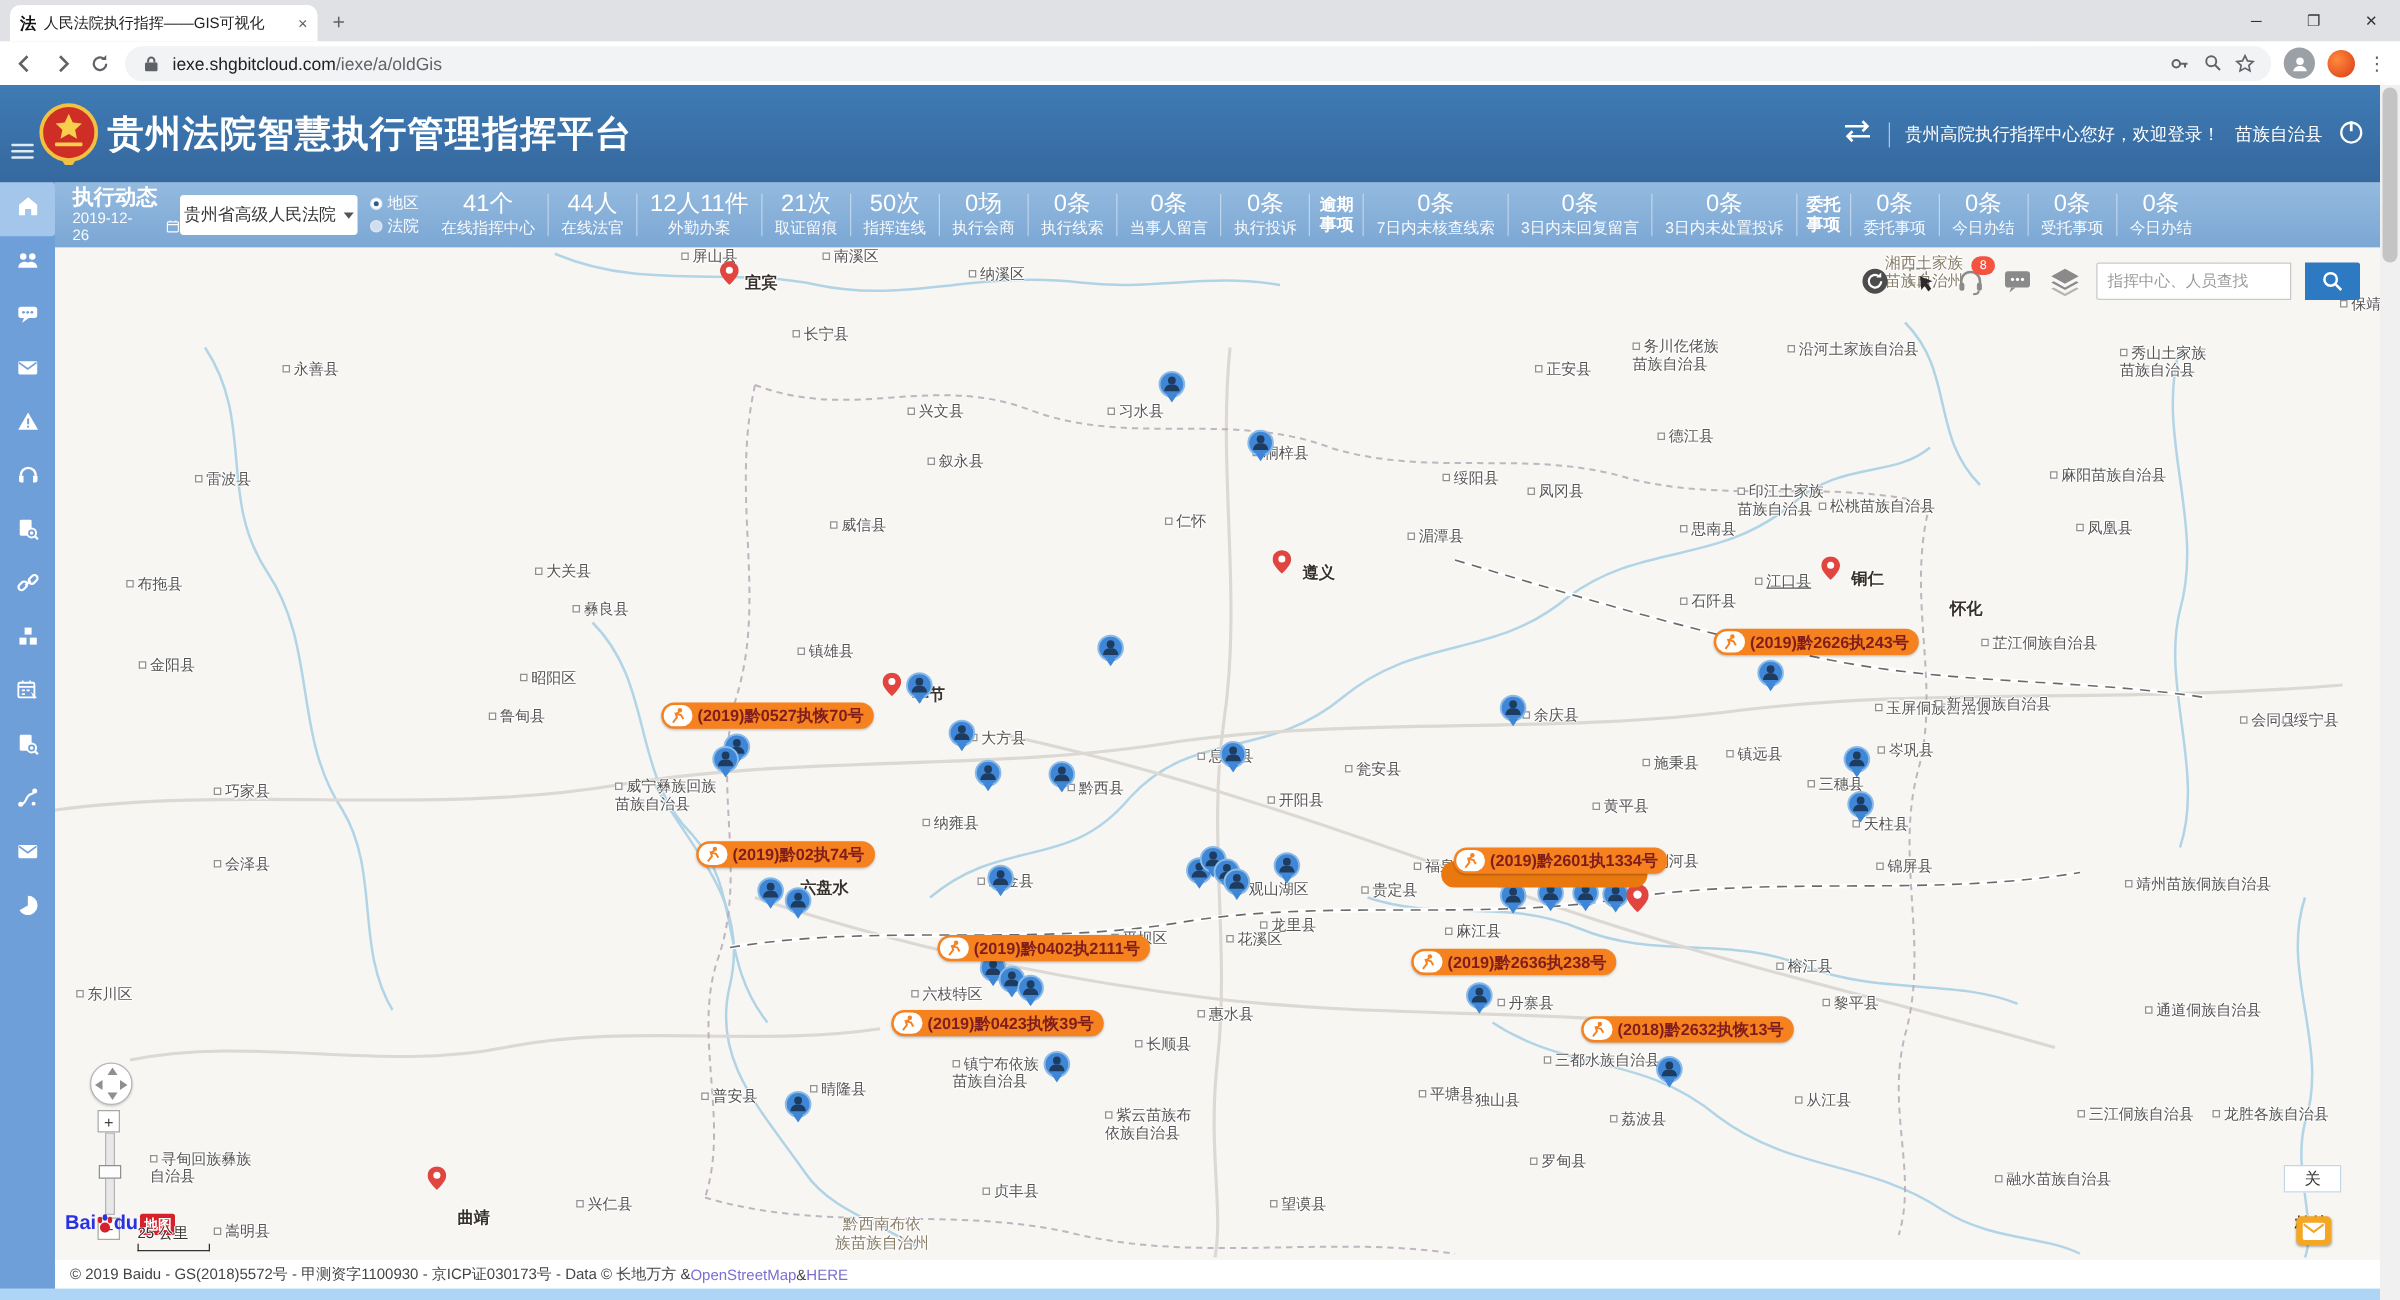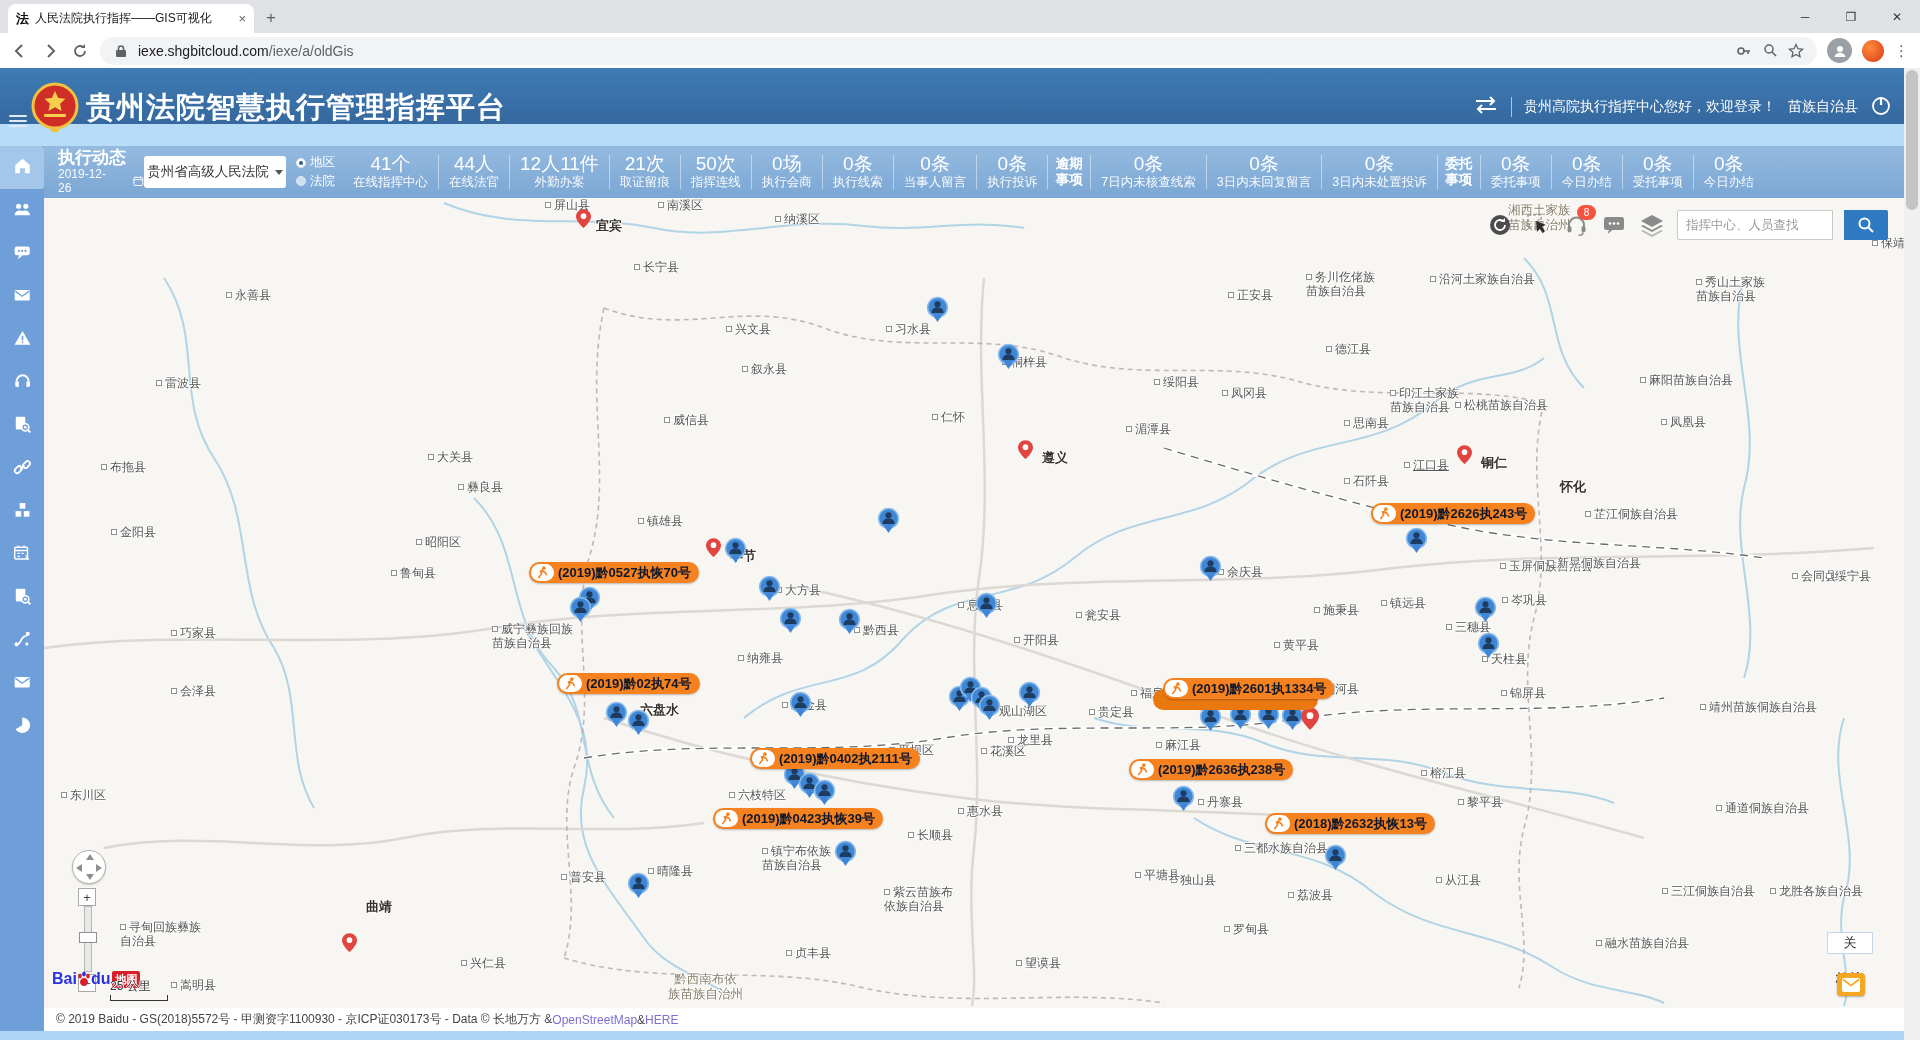--- a/index.html
+++ b/index.html
@@ -21,21 +21,21 @@
   #omnibox{flex:1;height:28px;background:#f1f3f4;border-radius:14px;display:flex;align-items:center;
     padding:0 12px;gap:8px;}
   #urltext{font-size:14px;color:#202124;flex:1;}
   #urltext .path{color:#5f6368;}
   .obx-ic{width:18px;height:18px;display:flex;align-items:center;justify-content:center;}
   #avatar-icon{width:25px;height:25px;border-radius:50%;background:#9aa0a6;display:flex;align-items:center;justify-content:center;}
   #ext-icon{width:22px;height:22px;border-radius:50%;background:radial-gradient(circle at 35% 35%,#ff8a3c,#d93a16);}
   #menu-icon{color:#5f6368;font-size:15px;letter-spacing:1px;}
 
   
-  #app-header{position:absolute;top:68px;left:0;width:1920px;height:56px;
+  #app-header{position:absolute;top:68px;left:0;width:1920px;height:78px;
     background:linear-gradient(#3f7bb4,#35689e);}
   #hamburger{position:absolute;left:9px;top:44px;width:18px;}
   #hamburger div{height:2px;background:#dfeaf5;margin:3px 0;border-radius:1px;}
   #emblem{position:absolute;left:30px;top:13px;}
   #app-title{position:absolute;left:86px;top:20px;color:#fff;font-size:29px;font-weight:bold;letter-spacing:1px;}
   #hdr-right{position:absolute;right:28px;top:26px;display:flex;align-items:center;gap:12px;color:#fff;}
   #hdr-right .divider{width:1px;height:20px;background:rgba(255,255,255,.6);}
   #greeting{font-size:14px;}
   #changepwd{font-size:14px;}
 
@@ -74,21 +74,21 @@
   .mlabel.c::before{content:"";display:inline-block;width:4px;height:4px;border:1px solid #909090;
     background:#fff;margin-right:3px;vertical-align:1px;}
   .mlabel.t{font-size:13px;font-weight:bold;color:#38322c;}
   .mlabel.s{font-size:12.5px;color:#877d69;text-align:center;}
   .pmarker{position:absolute;z-index:3;}
   .cityball,.redball{position:absolute;z-index:3;}
   .case-pill{position:absolute;z-index:4;height:21px;background:#f5821f;border-radius:11px;display:flex;
     align-items:center;padding-right:8px;box-shadow:0 1px 2px rgba(0,0,0,.25);}
   .case-pill .runbox{width:23px;height:17px;background:#fff;border-radius:9px;margin:0 4px 0 2px;
     display:flex;align-items:center;justify-content:center;}
-  .case-pill .txt{color:#0f172a;font-size:13px;font-weight:bold;white-space:nowrap;}
+  .case-pill .txt{color:#7f1d1d;font-size:13px;font-weight:bold;white-space:nowrap;}
   .case-peek{position:absolute;z-index:3;height:21px;width:165px;background:#e9780f;border-radius:11px;}
 
   #map-toolbar{position:absolute;right:16px;top:12px;z-index:6;display:flex;align-items:center;gap:12px;}
   .tbic{position:relative;width:26px;height:26px;display:flex;align-items:center;justify-content:center;}
   .badge{position:absolute;top:-7px;right:-7px;min-width:15px;height:15px;border-radius:8px;background:#f4533f;
     color:#fff;font-size:10px;display:flex;align-items:center;justify-content:center;padding:0 2px;}
   #map-search{width:138px;height:28px;border:1px solid #c9c9c9;border-radius:2px 0 0 2px;background:#fff;
     font-size:12.5px;padding:0 8px;color:#333;outline:none;}
   #map-search::placeholder{color:#999;}
   #search-btn{width:44px;height:30px;background:#2e7ac2;border:none;border-radius:0 2px 2px 0;
@@ -556,21 +556,21 @@
     <svg width="18" height="14" viewBox="0 0 18 14">
         <rect x="0" y="0" width="18" height="14" rx="2" fill="#fff"></rect>
         <path d="M1 1.5l8 6 8-6" stroke="#f5a623" stroke-width="1.6" fill="none"></path>
       </svg>
   </div>
 <div class="mlabel t" style="left: 552px; top: 20px;">宜宾</div>
     <div class="mlabel t" style="left: 686px; top: 350px;">毕节</div>
     <div class="mlabel t" style="left: 998px; top: 252px;">遵义</div>
     <div class="mlabel t" style="left: 1437px; top: 257px;">铜仁</div>
     <div class="mlabel t" style="left: 1516px; top: 281px;">怀化</div>
-    <div class="mlabel t" style="left: 322px; top: 701px; text-align: center;">曲靖</div>
+    <div class="mlabel t" style="left: 322px; top: 768px; text-align: center;">曲靖</div>
     <div class="mlabel t" style="left: 1792px; top: 773px;">桂林</div>
     <div class="mlabel t" style="left: 596px; top: 504px;">六盘水</div>
     <div class="mlabel c" style="left: 501px; top: 0px;">屏山县</div>
     <div class="mlabel c" style="left: 614px; top: 0px;">南溪区</div>
     <div class="mlabel c" style="left: 731px; top: 14px;">纳溪区</div>
     <div class="mlabel c" style="left: 590px; top: 62px;">长宁县</div>
     <div class="mlabel c" style="left: 682px; top: 124px;">兴文县</div>
     <div class="mlabel c" style="left: 698px; top: 164px;">叙永县</div>
     <div class="mlabel c" style="left: 842px; top: 124px;">习水县</div>
     <div class="mlabel c" style="left: 958px; top: 157px;">桐梓县</div>

